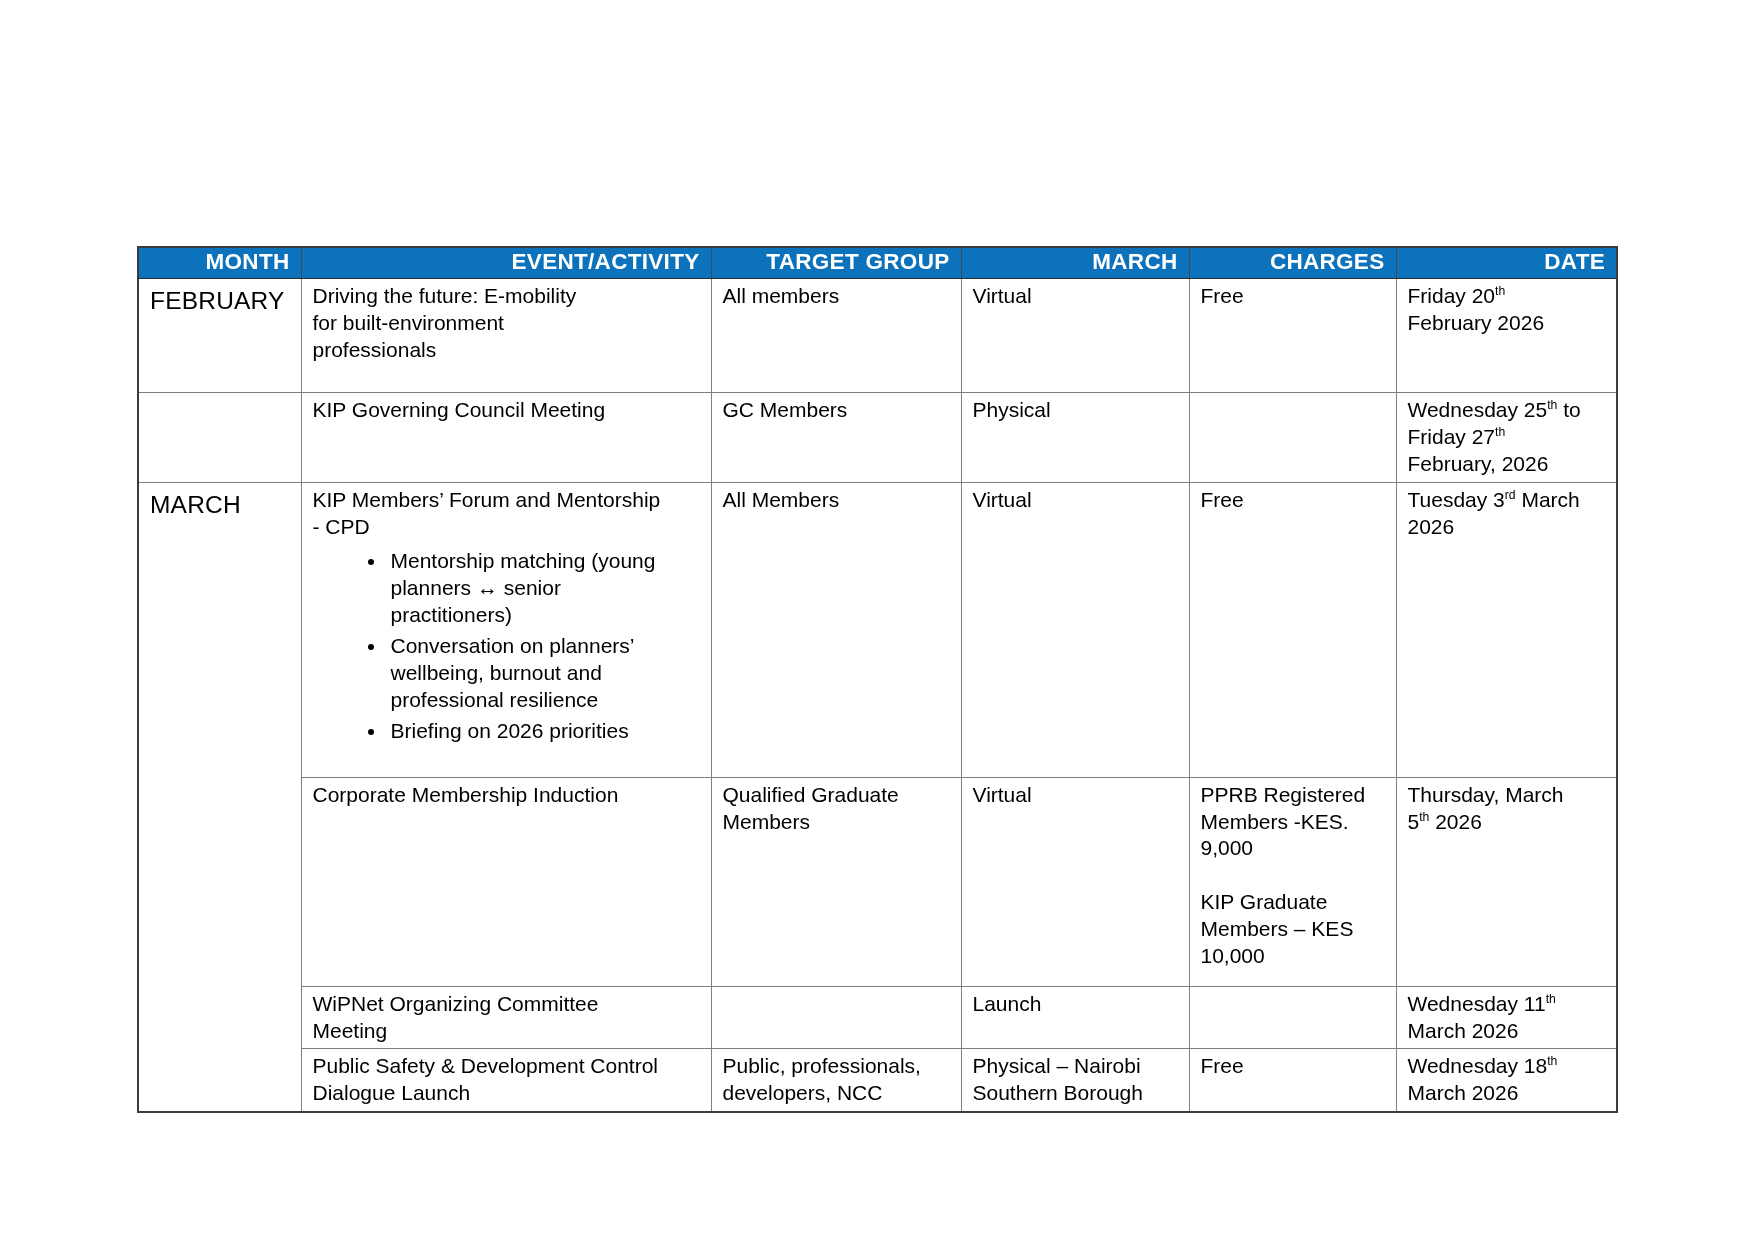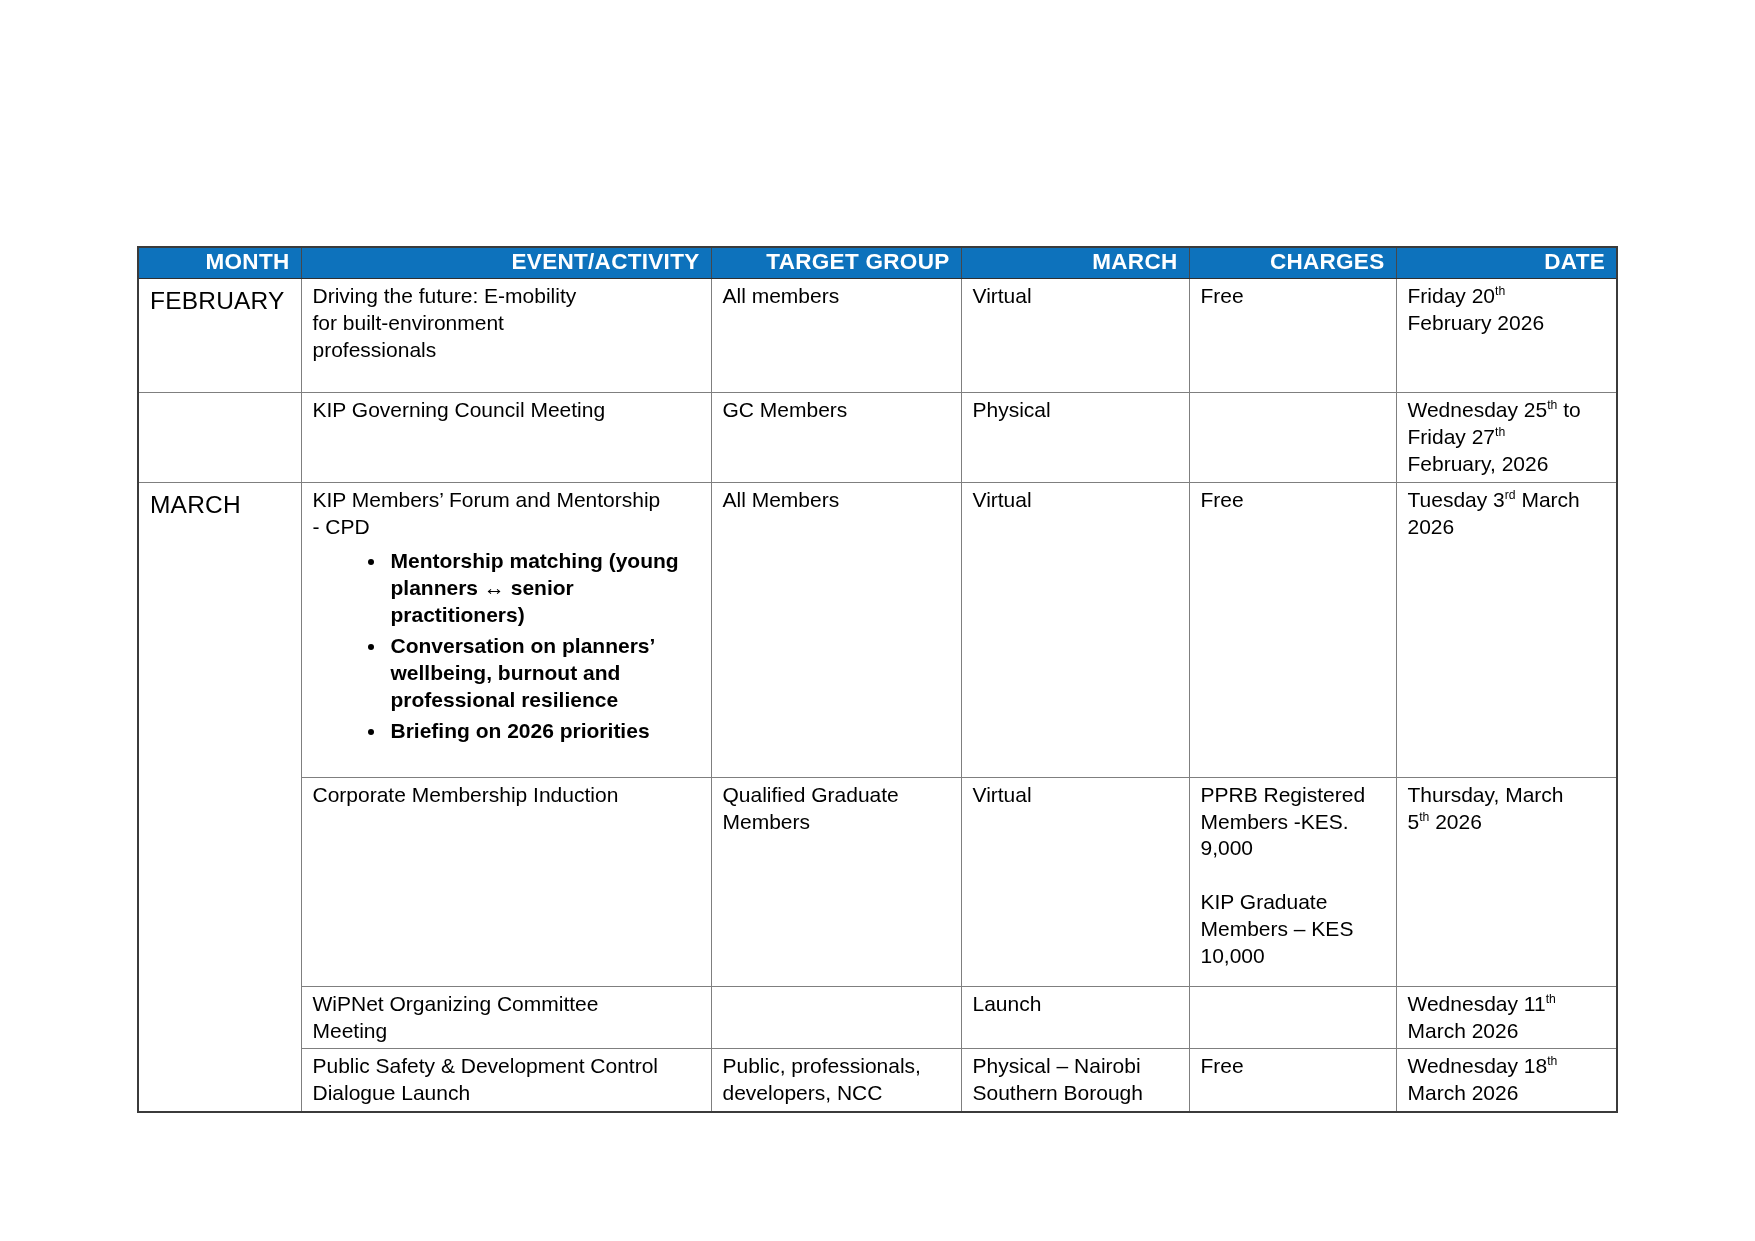--- a/index.html
+++ b/index.html
@@ -77,21 +77,20 @@
   }
   .event-title { margin: 0; }
   ul.event-bullets {
     margin: 8px 0 0 0;
     padding-left: 74px;
     list-style: disc;
   }
   ul.event-bullets li {
     padding-left: 4px;
     margin-bottom: 4px;
-    font-weight: bold;
   }
   sup {
     font-size: 0.58em;
     vertical-align: super;
     line-height: 0;
   }
 </style>
 </head>
 <body>
 

